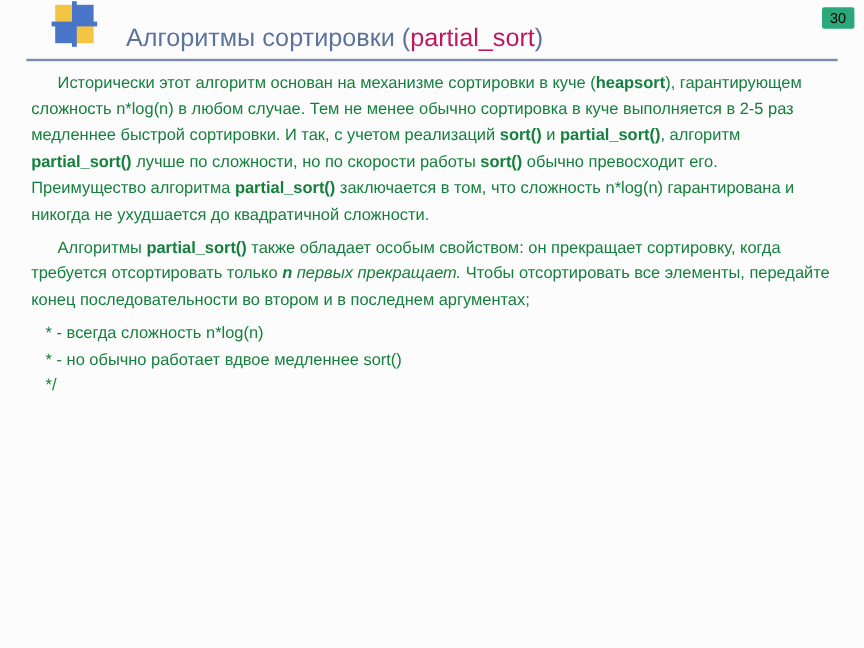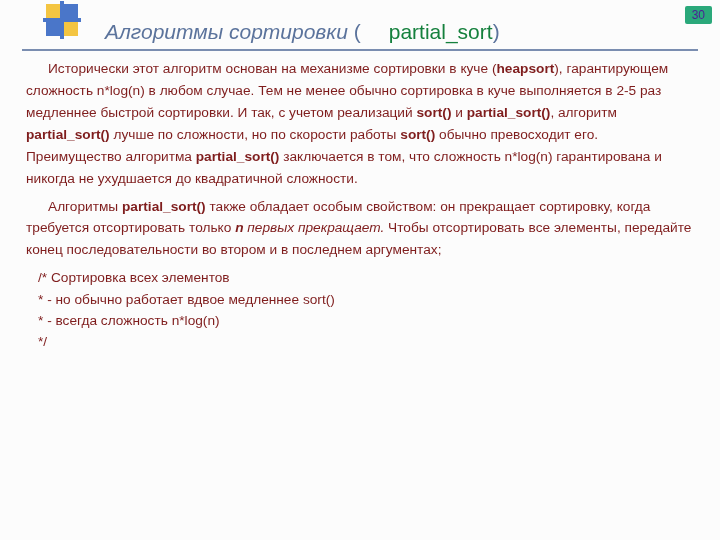--- a/index.html
+++ b/index.html
@@ -8,21 +8,21 @@
     font-family: "Segoe UI", Tahoma, Arial, sans-serif;
     background: #fcfcfc;
     position: relative;
     color: #222;
   }
   .page-number {
     position: absolute;
     top: 6px;
     right: 8px;
     background: #2aa87a;
-    color: #4c1d95;
+    color: #000000;
     font-size: 12px;
     padding: 2px 7px;
     border-radius: 2px;
     font-weight: 500;
   }
   .logo {
     position: absolute;
     left: 46px;
     top: 4px;
     width: 40px;
@@ -35,39 +35,39 @@
   .stem1 { position:absolute; left:14px; top:-3px; width:4px; height:38px; background:#4a76c9; }
   .stem2 { position:absolute; left:-3px; top:14px; width:38px; height:4px; background:#4a76c9; }
 
   .title {
     position: absolute;
     top: 20px;
     left: 105px;
     font-size: 21px;
     font-weight: 400;
   }
-  .title .t-main { color: #5b739c; font-style: italic; }
+  .title .t-main { color: #5b739c; }
   .title .t-paren{ color: #5b739c; }
-  .title .t-red  { color: #15803d; margin-left: 28px; }
+  .title .t-red  { color: #be185d; }
   .hr {
     position: absolute;
     top: 49px;
     left: 22px;
     right: 22px;
     height: 2px;
     background: #7a8db0;
   }
   .body {
     position: absolute;
     top: 58px;
     left: 26px;
     right: 26px;
     font-size: 13.7px;
     line-height: 1.6;
-    color: #7f1d1d;
+    color: #15803d;
   }
   .body p { margin-bottom: 6px; text-align: left; }
   .ind { text-indent: 22px; }
   .body .it { font-style: italic; }
   .body .b  { font-weight: 700; }
   .body .bi { font-weight: 700; font-style: italic; }
   .code-block {
     margin-top: 4px;
     margin-left: 12px;
     font-size: 13.7px;
@@ -101,19 +101,18 @@
 
   <p class="ind">
     <span>Исторически этот алгоритм основан на механизме сортировки в куче (</span><span class="b">heapsort</span><span>), гарантирующем сложность n*log(n) в любом случае. Тем не менее обычно сортировка в куче выполняется в 2-5 раз медленнее быстрой сортировки. И так, с учетом реализаций </span><span class="b">sort()</span><span> и </span><span class="b">partial_sort()</span><span>, алгоритм </span><span class="b">partial_sort()</span><span> лучше по сложности, но по скорости работы </span><span class="b">sort()</span><span> обычно превосходит его. Преимущество алгоритма </span><span class="b">partial_sort()</span><span> заключается в том, что сложность n*log(n) гарантирована и никогда не ухудшается до квадратичной сложности.</span>
   </p>
 
   <p class="ind">
     <span>Алгоритмы </span><span class="b">partial_sort()</span><span> также обладает особым свойством: он прекращает сортировку, когда требуется отсортировать только </span><span class="bi">n</span><span class="it"> первых прекращает.</span><span> Чтобы отсортировать все элементы, передайте конец последовательности во втором и в последнем аргументах;</span>
   </p>
 
   <div class="code-block">
-    <div>/* Сортировка всех элементов</div>
+    <div>* - всегда сложность n*log(n)</div>
     <div>* - но обычно работает вдвое медленнее sort()</div>
-    <div>* - всегда сложность n*log(n)</div>
     <div>*/</div>
   </div>
 
 </div>
 
 </body></html>

